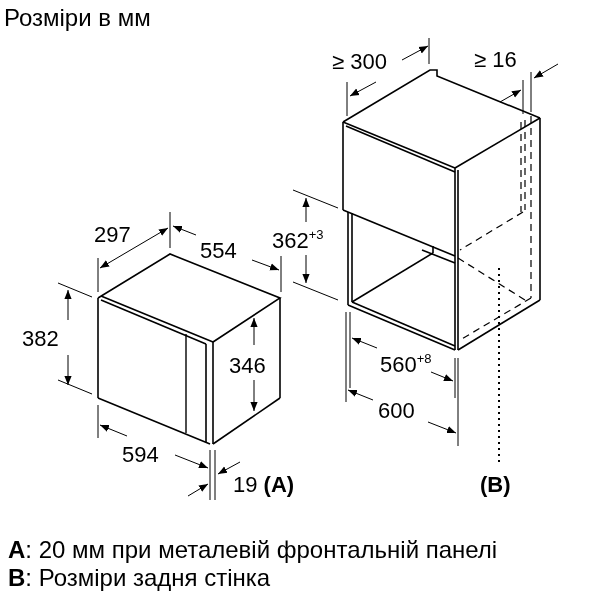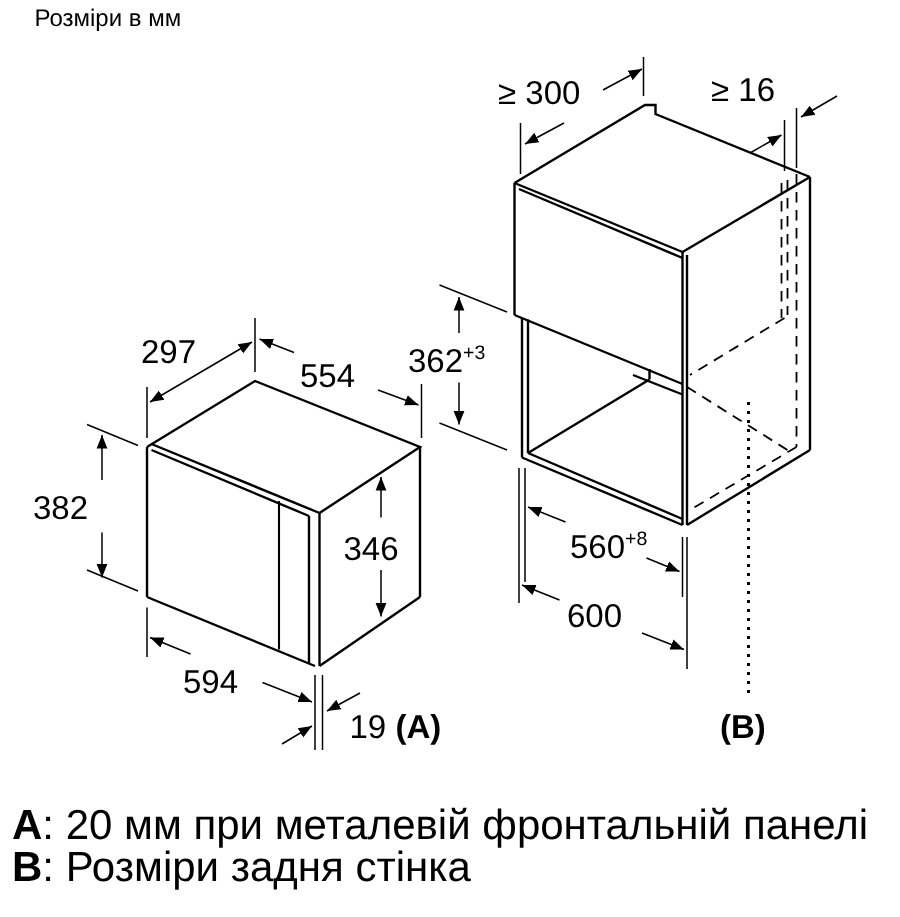--- a/index.html
+++ b/index.html
@@ -1,18 +1,18 @@
 <!DOCTYPE html>
 <html><head>
 <meta charset="utf-8">
 <style>
   html, body { margin: 0; padding: 0; background: #ffffff; }
   body { width: 600px; height: 611px; position: relative; overflow: hidden; font-family: "Liberation Sans", sans-serif; color: #000; }
-  .title { position: absolute; left: 23px; top: 4px; font-size: 16px; }
-  .legend { position: absolute; left: 8px; font-size: 28px; line-height: 28px; }
+  .title { position: absolute; left: 4px; top: 4px; font-size: 24px; }
+  .legend { position: absolute; left: 8px; font-size: 24px; line-height: 28px; }
   .legend b { font-weight: bold; }
   svg { position: absolute; left: 0; top: 0; }
   svg text { font-family: "Liberation Sans", sans-serif; fill: #000; }
 </style>
 </head>
 <body>
 
 <div class="title">Розміри в мм</div>
 
 <svg width="600" height="611" viewBox="0 0 600 611">

